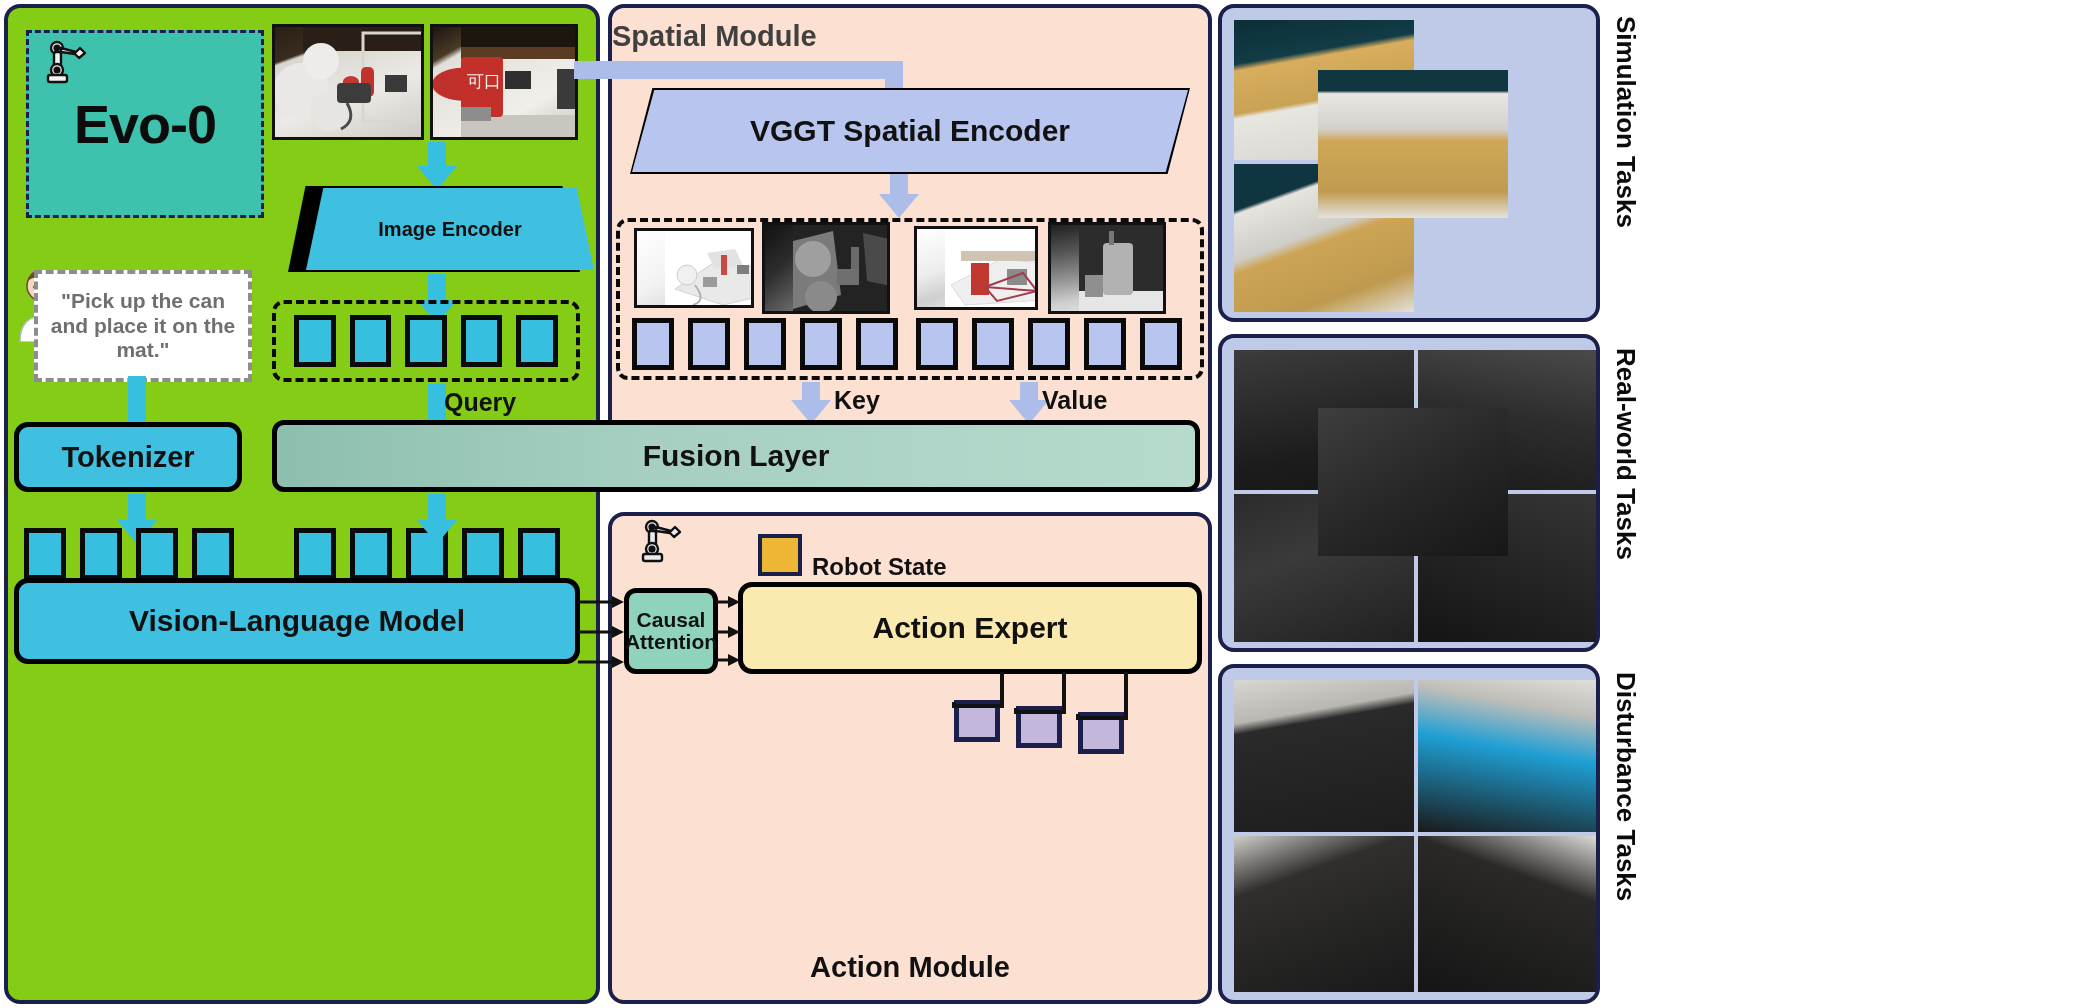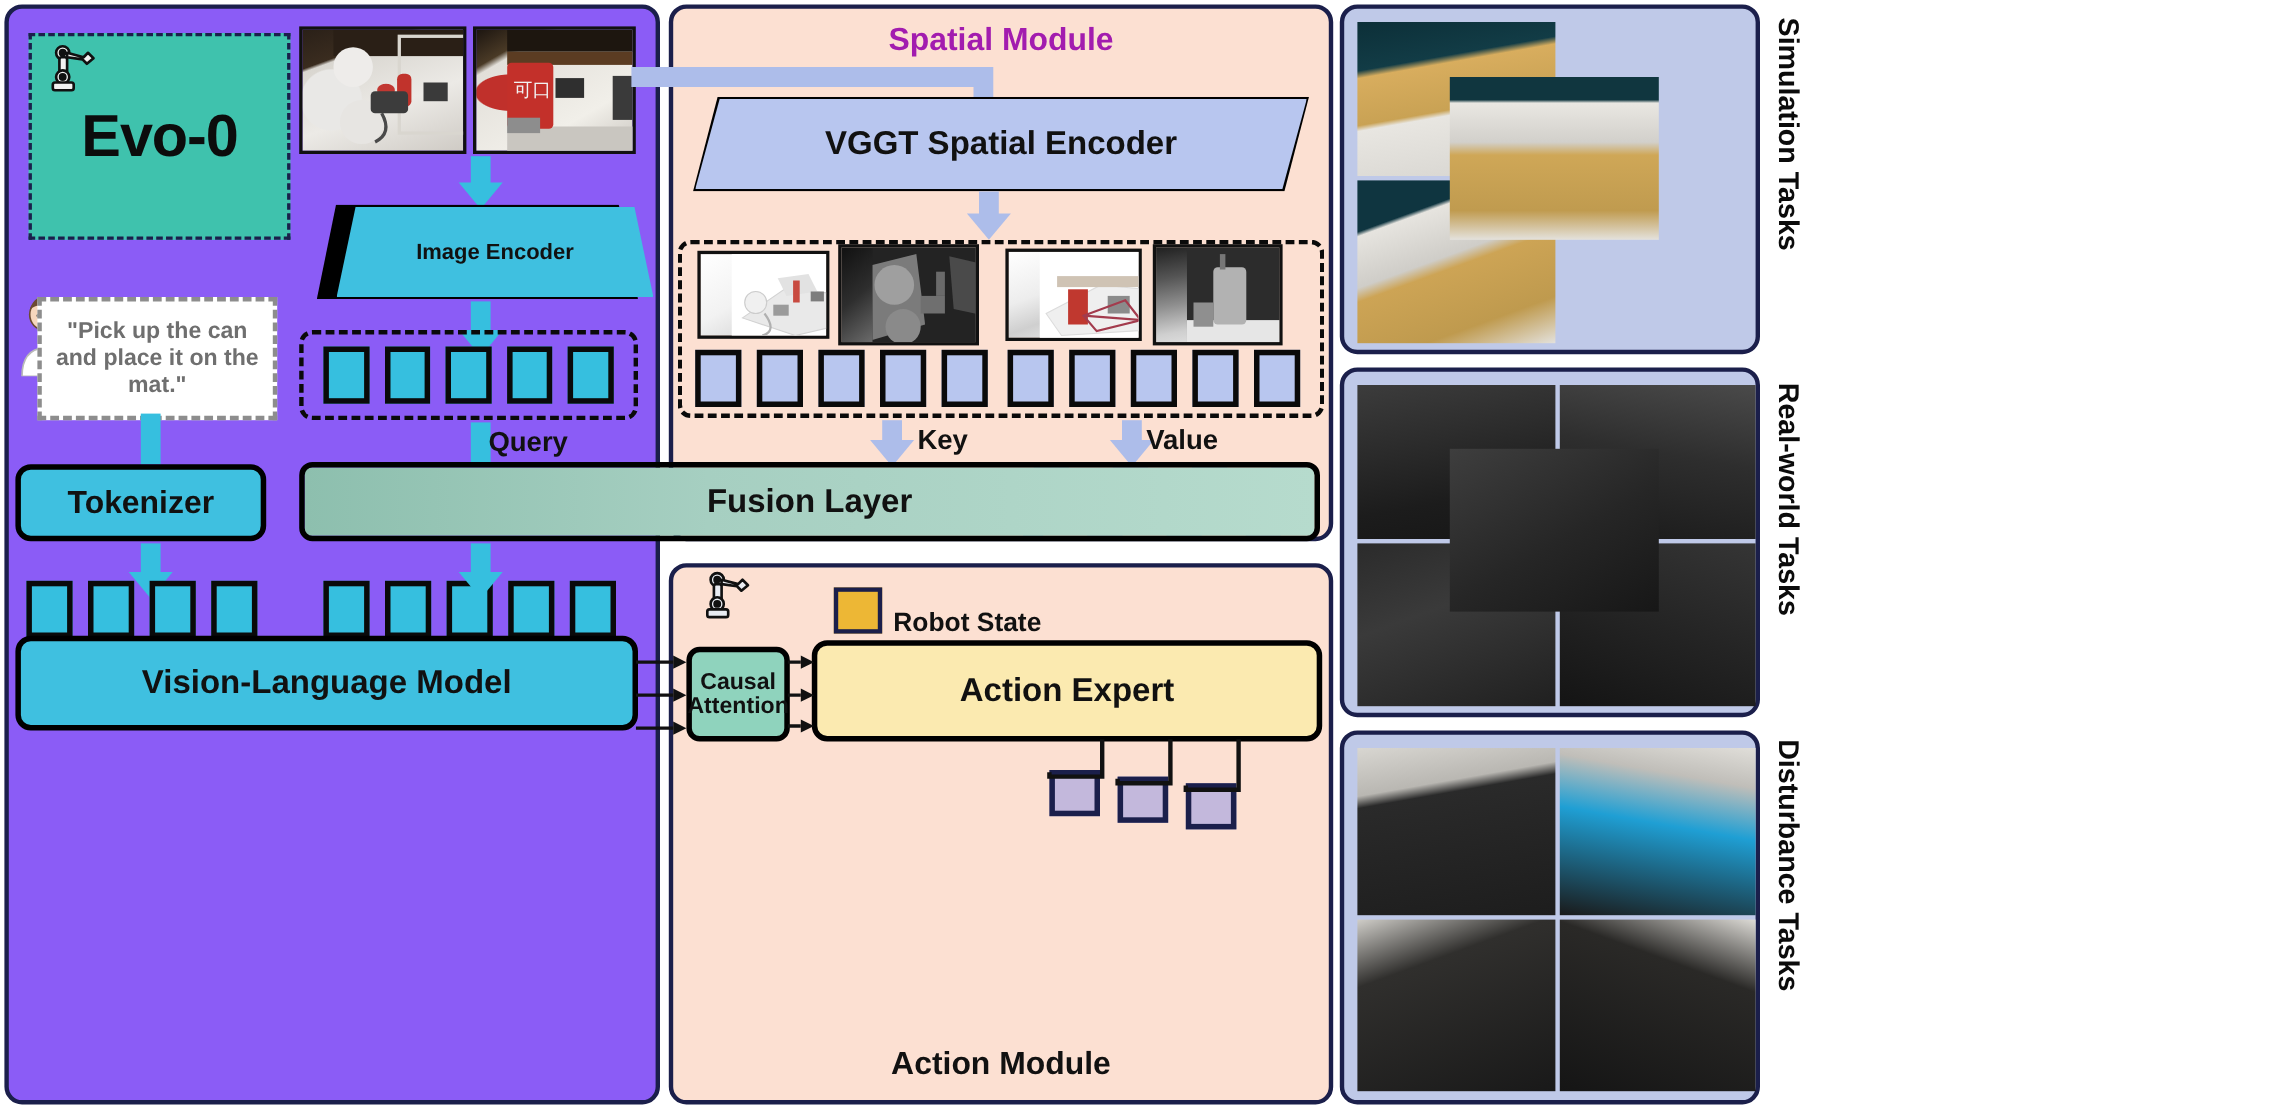--- a/index.html
+++ b/index.html
@@ -10,21 +10,21 @@
     overflow: hidden;
   }
   #root { position: relative; width: 2084px; height: 1008px; }
 
   
   .panel {
     position: absolute;
     border: 4px solid #1b1f4b;
     border-radius: 16px;
   }
-  .vlm-panel   { left: 4px;    top: 4px;   width: 596px;  height: 1000px; background: #8b5cf6; }
+  .vlm-panel   { left: 4px;    top: 4px;   width: 596px;  height: 1000px; background: #84cc16; }
   .spatial-panel { left: 608px; top: 4px;  width: 604px;  height: 488px;  background: #fce0d2; }
   .action-panel  { left: 608px; top: 512px; width: 604px; height: 492px;  background: #fce0d2; }
 
   .task-panel {
     position: absolute;
     border: 4px solid #1b1f4b;
     border-radius: 16px;
     background: #bfc9e8;
     padding: 8px;
   }
@@ -43,24 +43,23 @@
     left: 1610px;
   }
   .tl-sim  { top: 16px;  height: 296px; }
   .tl-real { top: 348px; height: 296px; }
   .tl-dist { top: 672px; height: 320px; }
 
   
   .panel-title {
     position: absolute;
     width: 100%;
-    text-align: center;
     font-weight: bold;
     font-size: 29px;
-    color: #a21caf;
+    color: #404040;
   }
   .module-footer {
     position: absolute;
     width: 100%;
     text-align: center;
     font-weight: bold;
     font-size: 29px;
     color: #111;
   }
 

